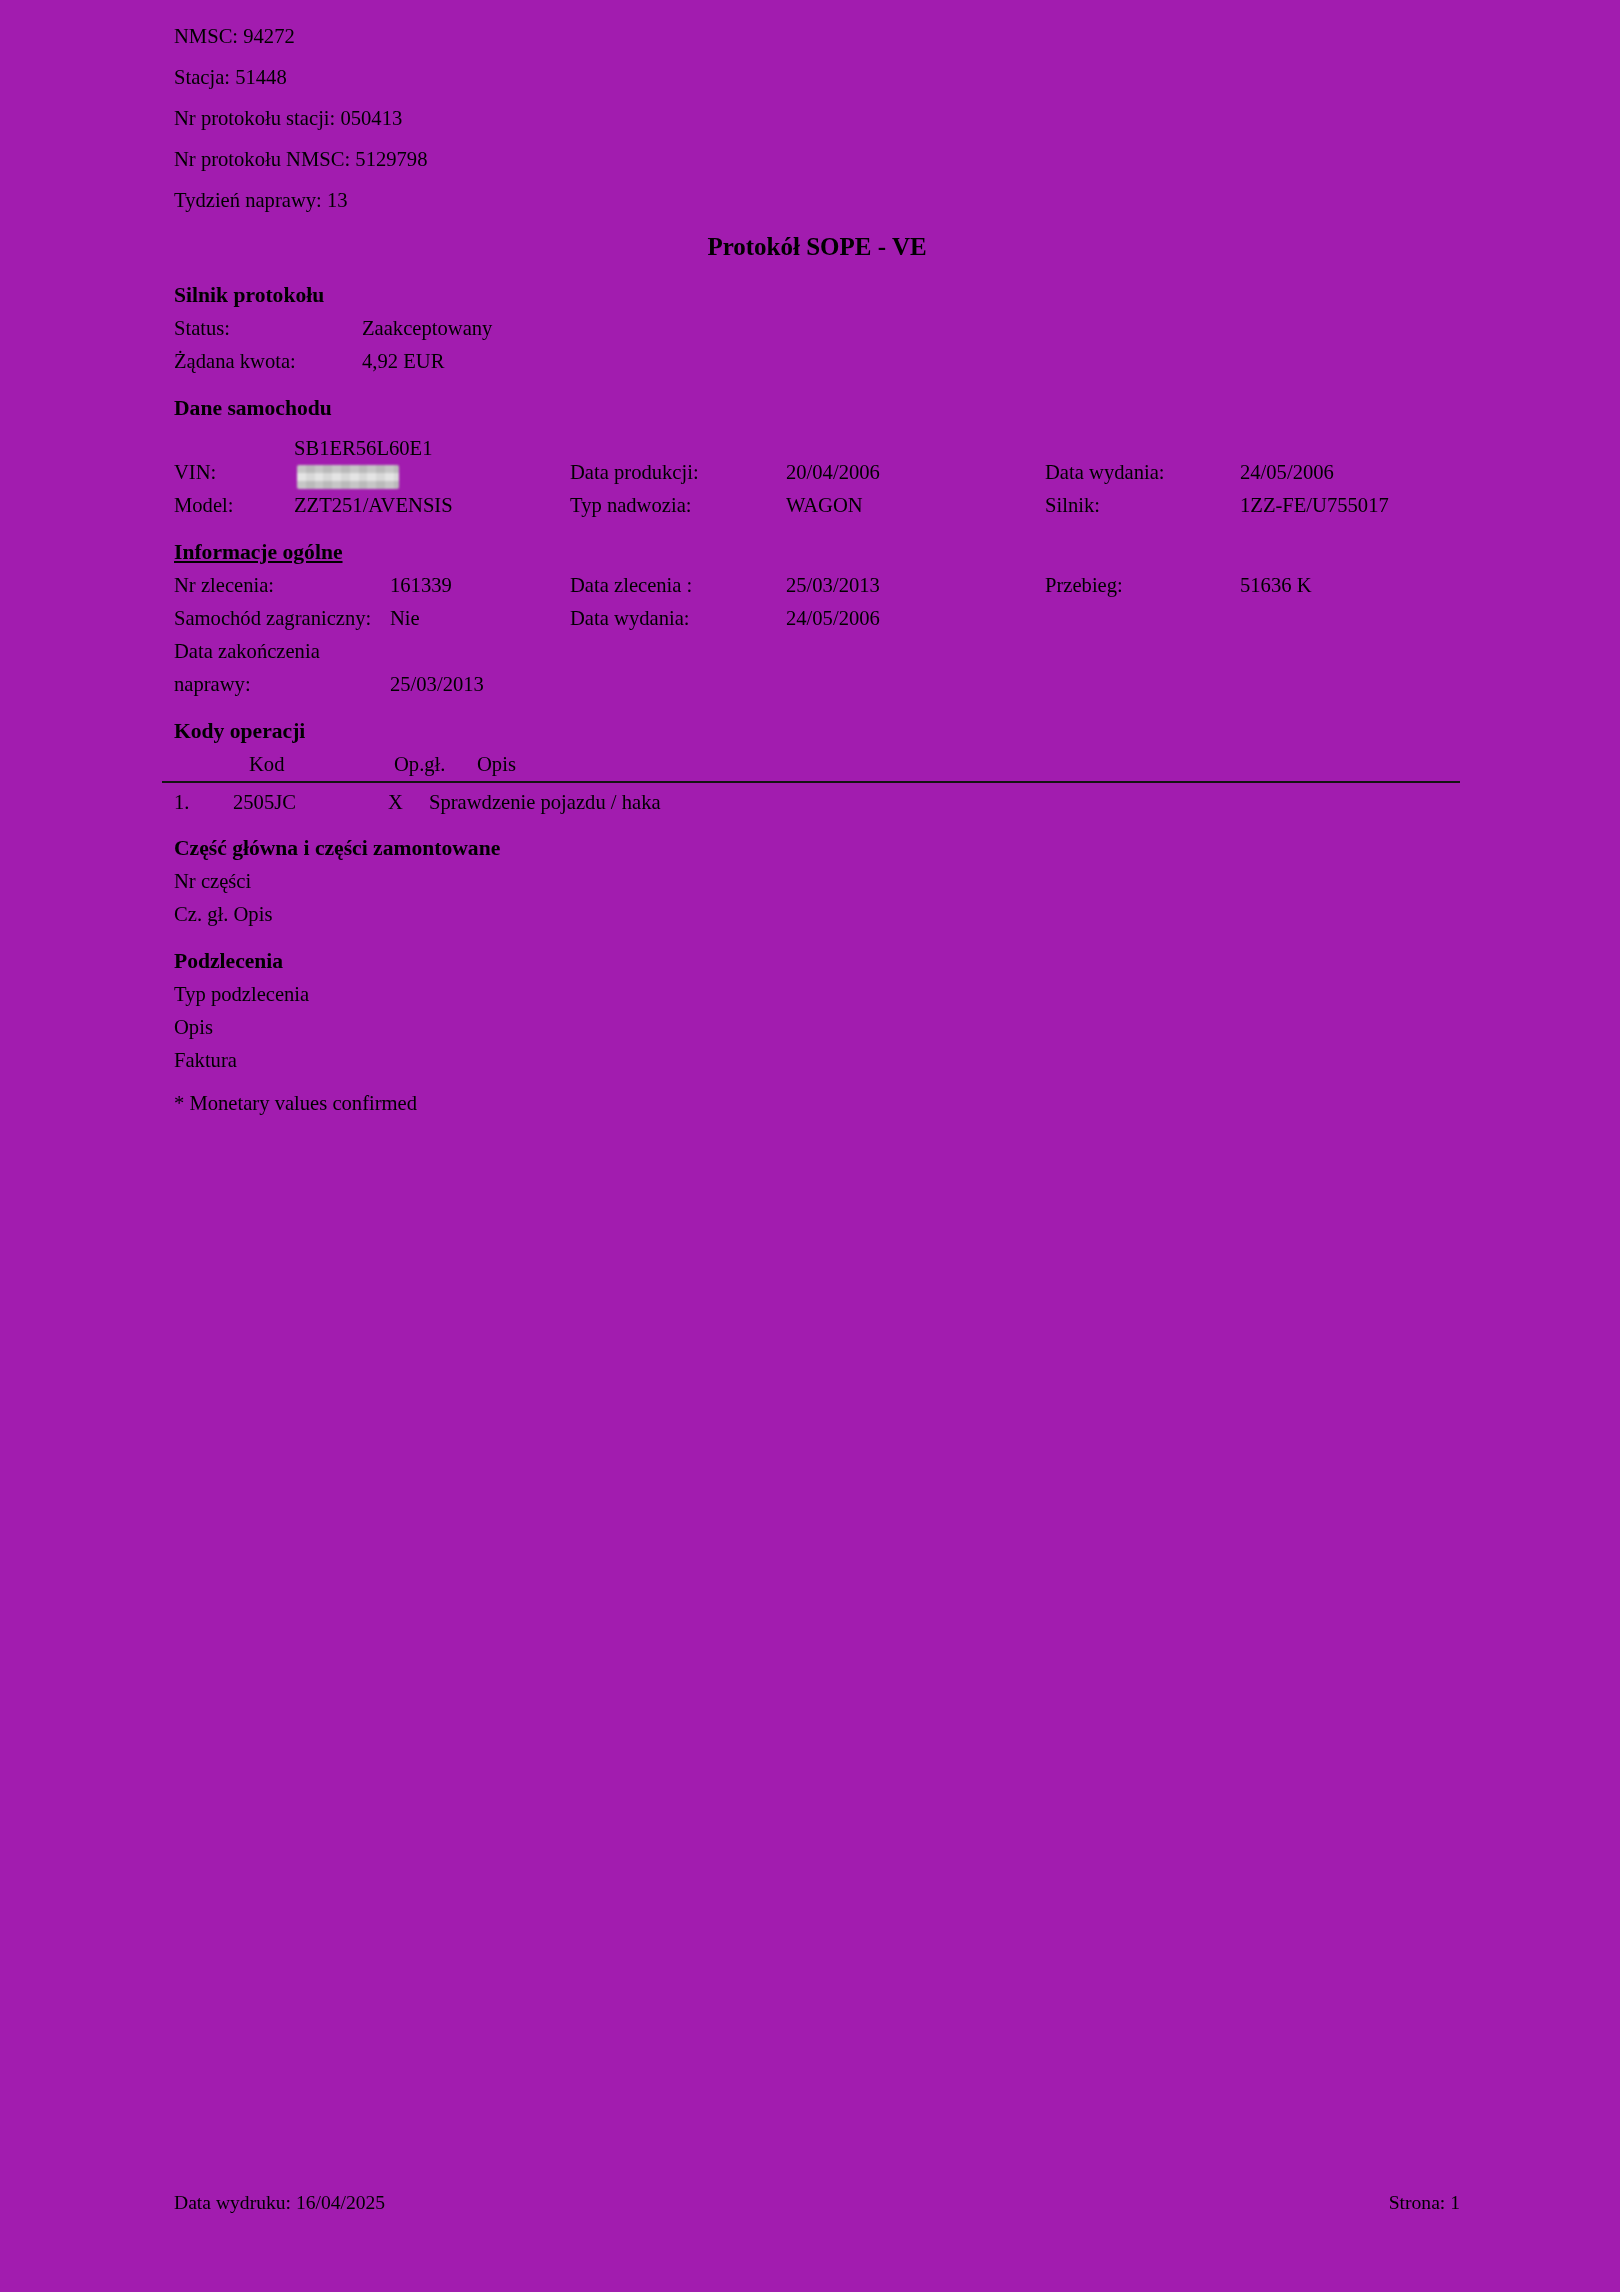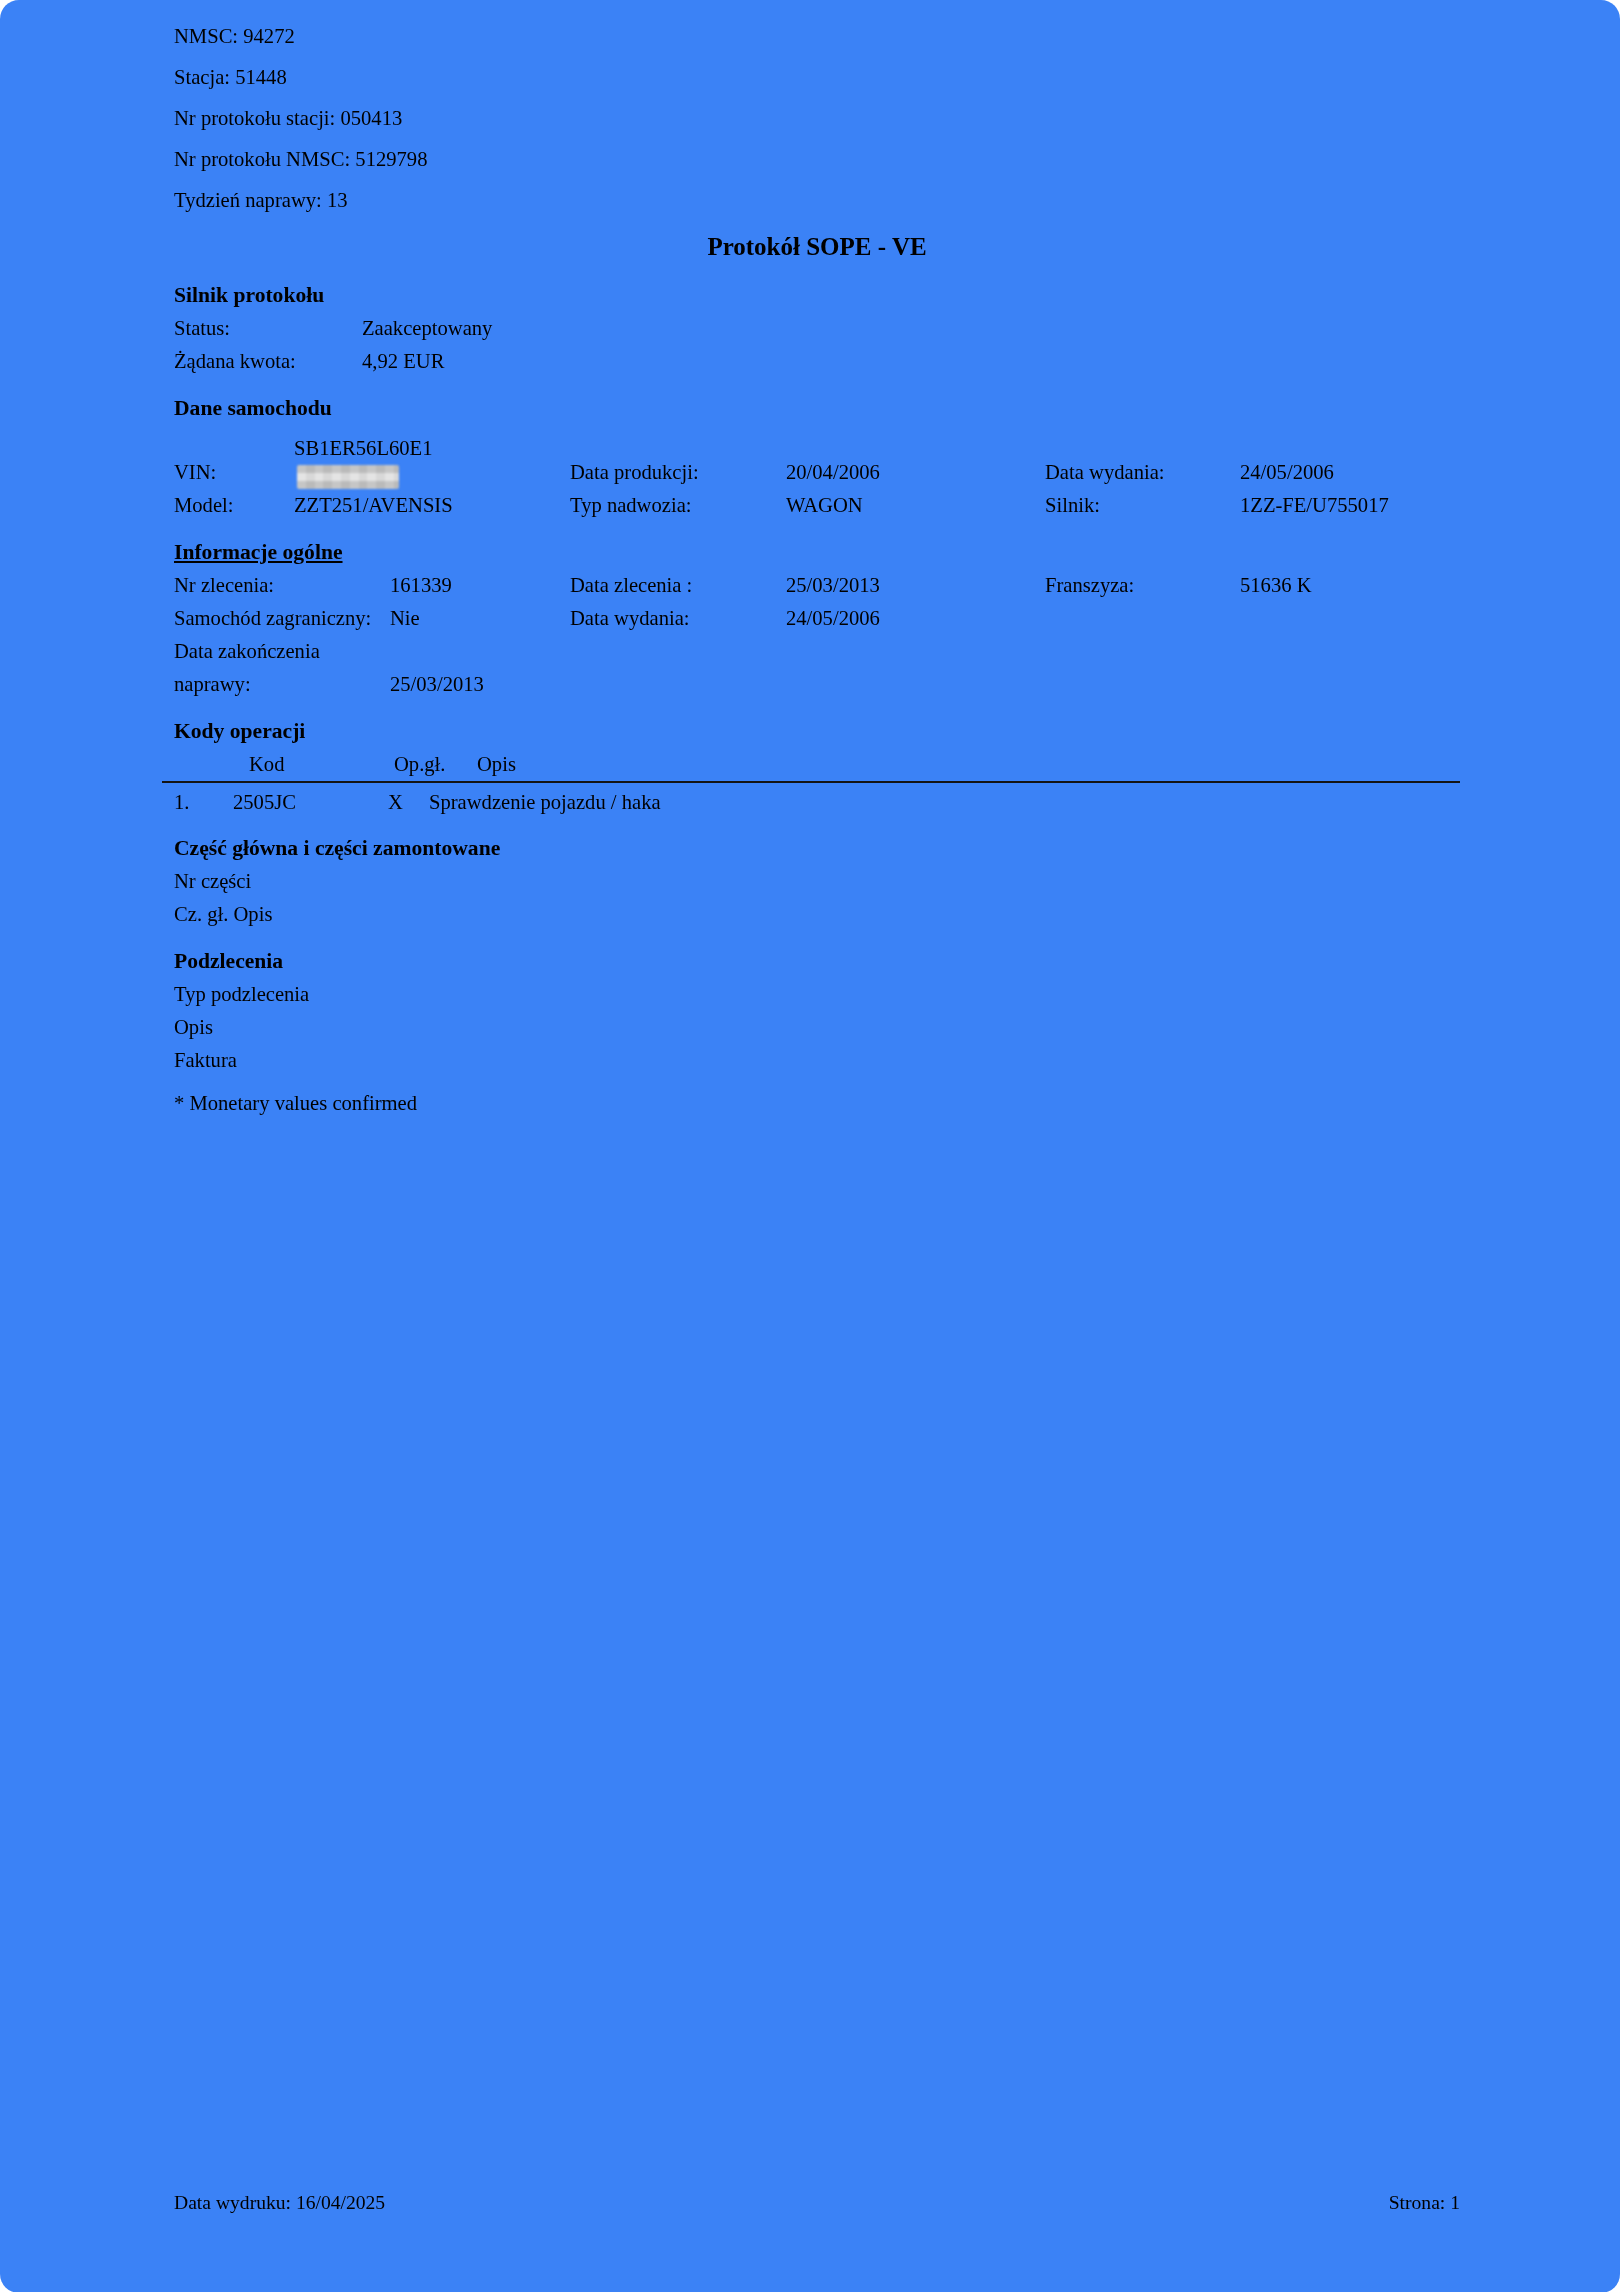--- a/index.html
+++ b/index.html
@@ -3,21 +3,21 @@
 <meta charset="utf-8">
 <style>
   * { margin:0; padding:0; box-sizing:border-box; }
   html, body { background:#ffffff; }
   body {
     width:1620px; height:2293px; position:relative;
     font-family:"Liberation Serif","DejaVu Serif",serif;
     font-size:20.6px; color:#000;
     overflow:hidden;
   }
-  .page { position:absolute; inset:0; background:#3b82f6;border-radius:19px; }
+  .page { position:absolute; inset:0; background:#a21caf; }
   .content { position:absolute; left:174px; top:15.7px; width:1286px; }
 
   .top-line { line-height:41px; white-space:pre; }
 
   .doc-title {
     text-align:center; font-weight:bold; font-size:25px;
     line-height:39px; margin-top:5.9px; margin-bottom:7px;
   }
 
   .section-heading {
@@ -127,21 +127,21 @@
       <span class="w199">Silnik:</span>
       <span class="flexrest">1ZZ-FE/U755017</span>
     </div>
 
     <div class="section-heading underlined">Informacje ogólne</div>
     <div class="kv-row">
       <span class="w220">Nr zlecenia:</span>
       <span class="w184">161339</span>
       <span class="w220">Data zlecenia :</span>
       <span class="w264">25/03/2013</span>
-      <span class="w199">Franszyza:</span>
+      <span class="w199">Przebieg:</span>
       <span class="flexrest">51636 K</span>
     </div>
     <div class="kv-row">
       <span class="w220">Samochód zagraniczny:</span>
       <span class="w184">Nie</span>
       <span class="w220">Data wydania:</span>
       <span class="w264">24/05/2006</span>
     </div>
     <div class="kv-row">
       <span class="w220">Data zakończenia naprawy:</span>

